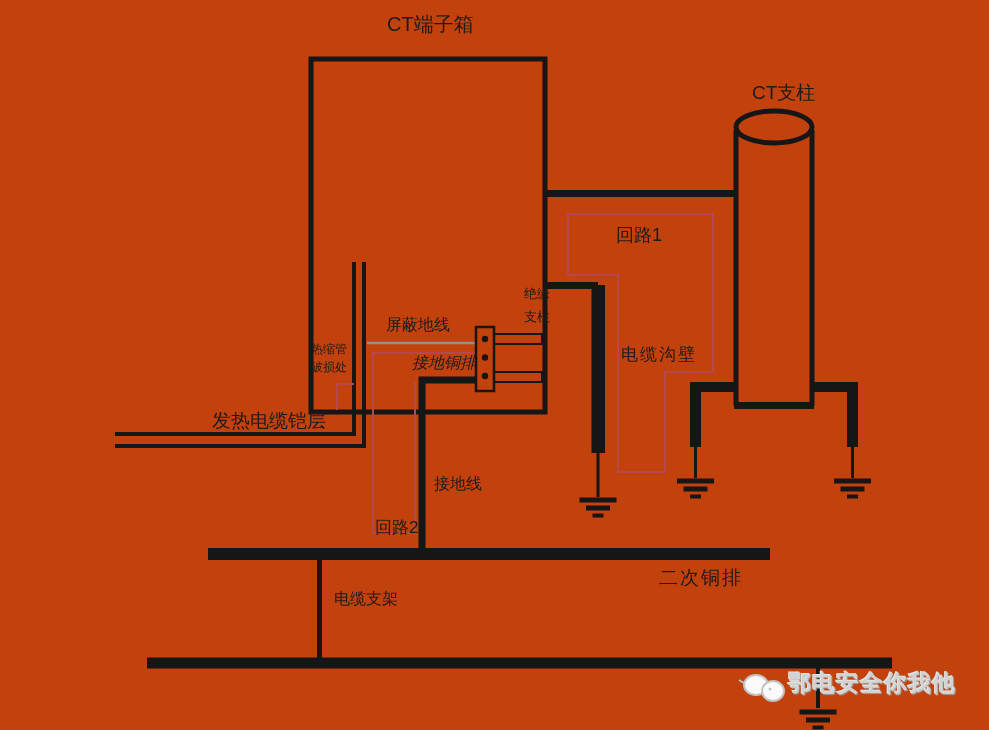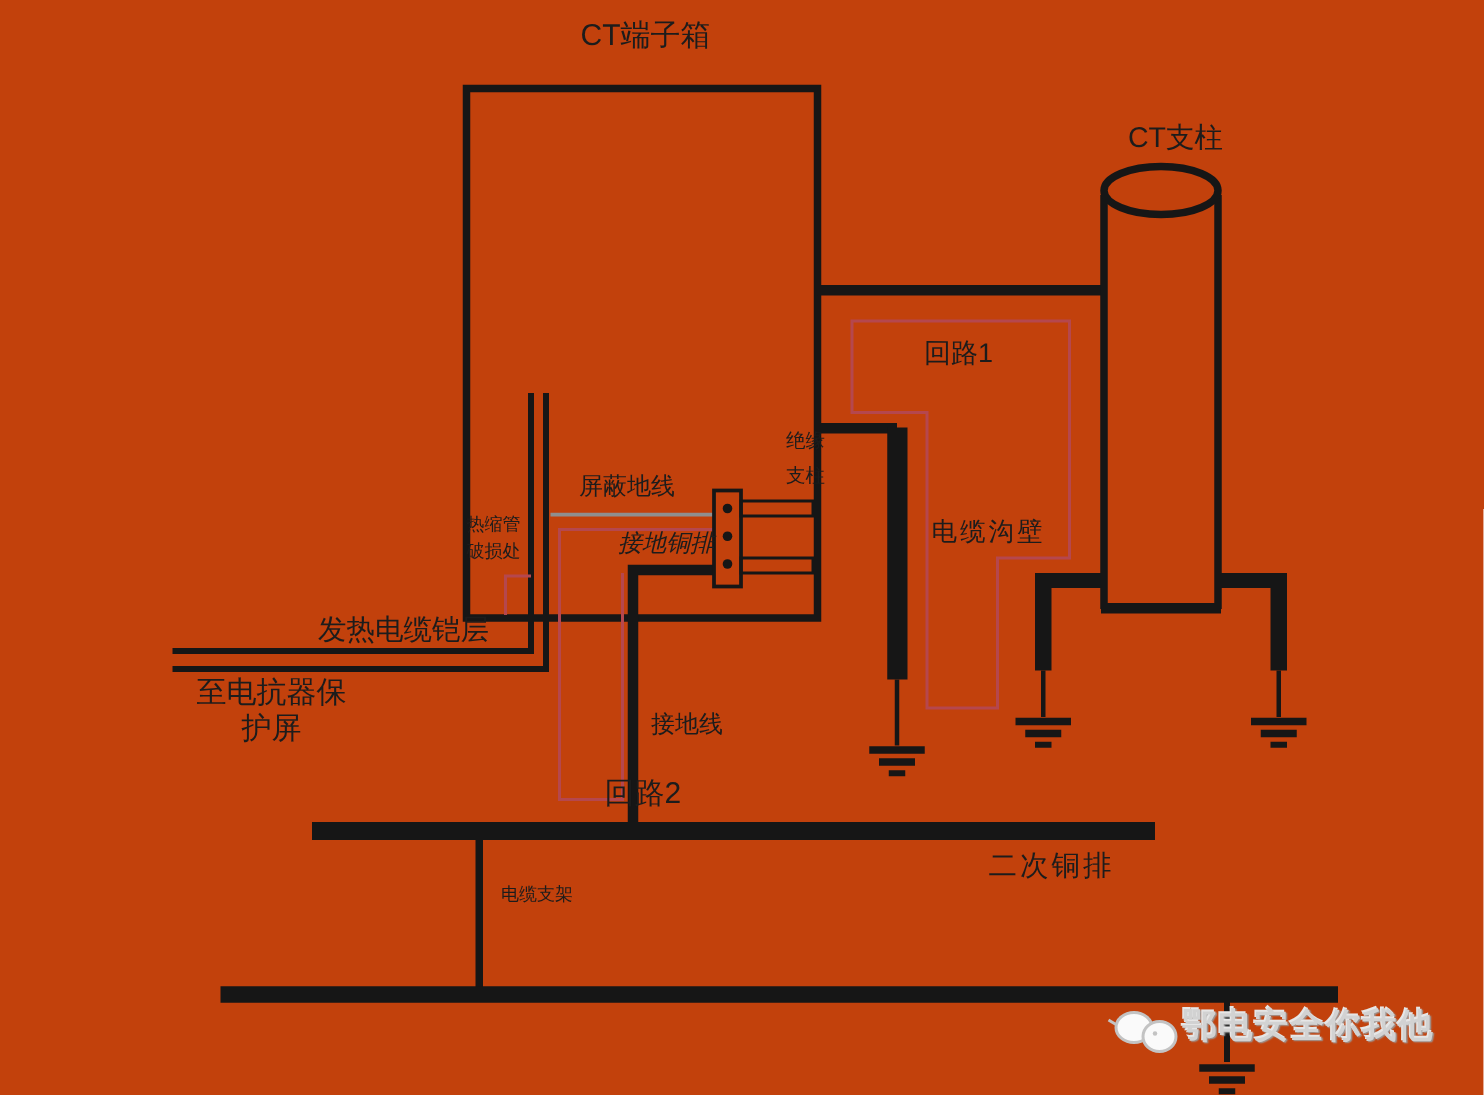--- a/index.html
+++ b/index.html
@@ -110,29 +110,25 @@
 
   <div class="lbl" style="left:311px;top:340px;font-size:12px;line-height:18px;">
     <div>热缩管</div>
     <div>破损处</div>
   </div>
 
   <div class="lbl" style="left:621px;top:345px;font-size:17px;letter-spacing:2px;">电缆沟壁</div>
 
   <div class="lbl" style="left:192px;top:410px;font-size:19px;margin-left:20px;">发热电缆铠层</div>
 
-  <div class="lbl" style="left:127px;top:450px;font-size:20px;line-height:24px;width:108px;text-align:center;">
-    <div>至电抗器保</div>
-    <div>护屏</div>
-  </div>
 
   <div class="lbl" style="left:434px;top:475px;font-size:16px;">接地线</div>
 
-  <div class="lbl" style="left:375px;top:518px;font-size:20px;padding-left:28px;">回路2</div>
+  <div class="lbl" style="left:375px;top:518px;font-size:17px;">回路2</div>
 
   <div class="lbl" style="left:659px;top:567px;font-size:19px;letter-spacing:2px;text-align:center;">二次铜排</div>
 
-  <div class="lbl" style="left:334px;top:590px;font-size:12px;text-align:right;">电缆支架</div>
+  <div class="lbl" style="left:334px;top:590px;font-size:16px;text-align:right;">电缆支架</div>
 
 
   <div class="lbl wm" style="left:788px;top:672px;font-size:23px;font-family:Liberation Mono, monospace;">鄂电安全你我他</div>
 
 </div>
 
 </body></html>

